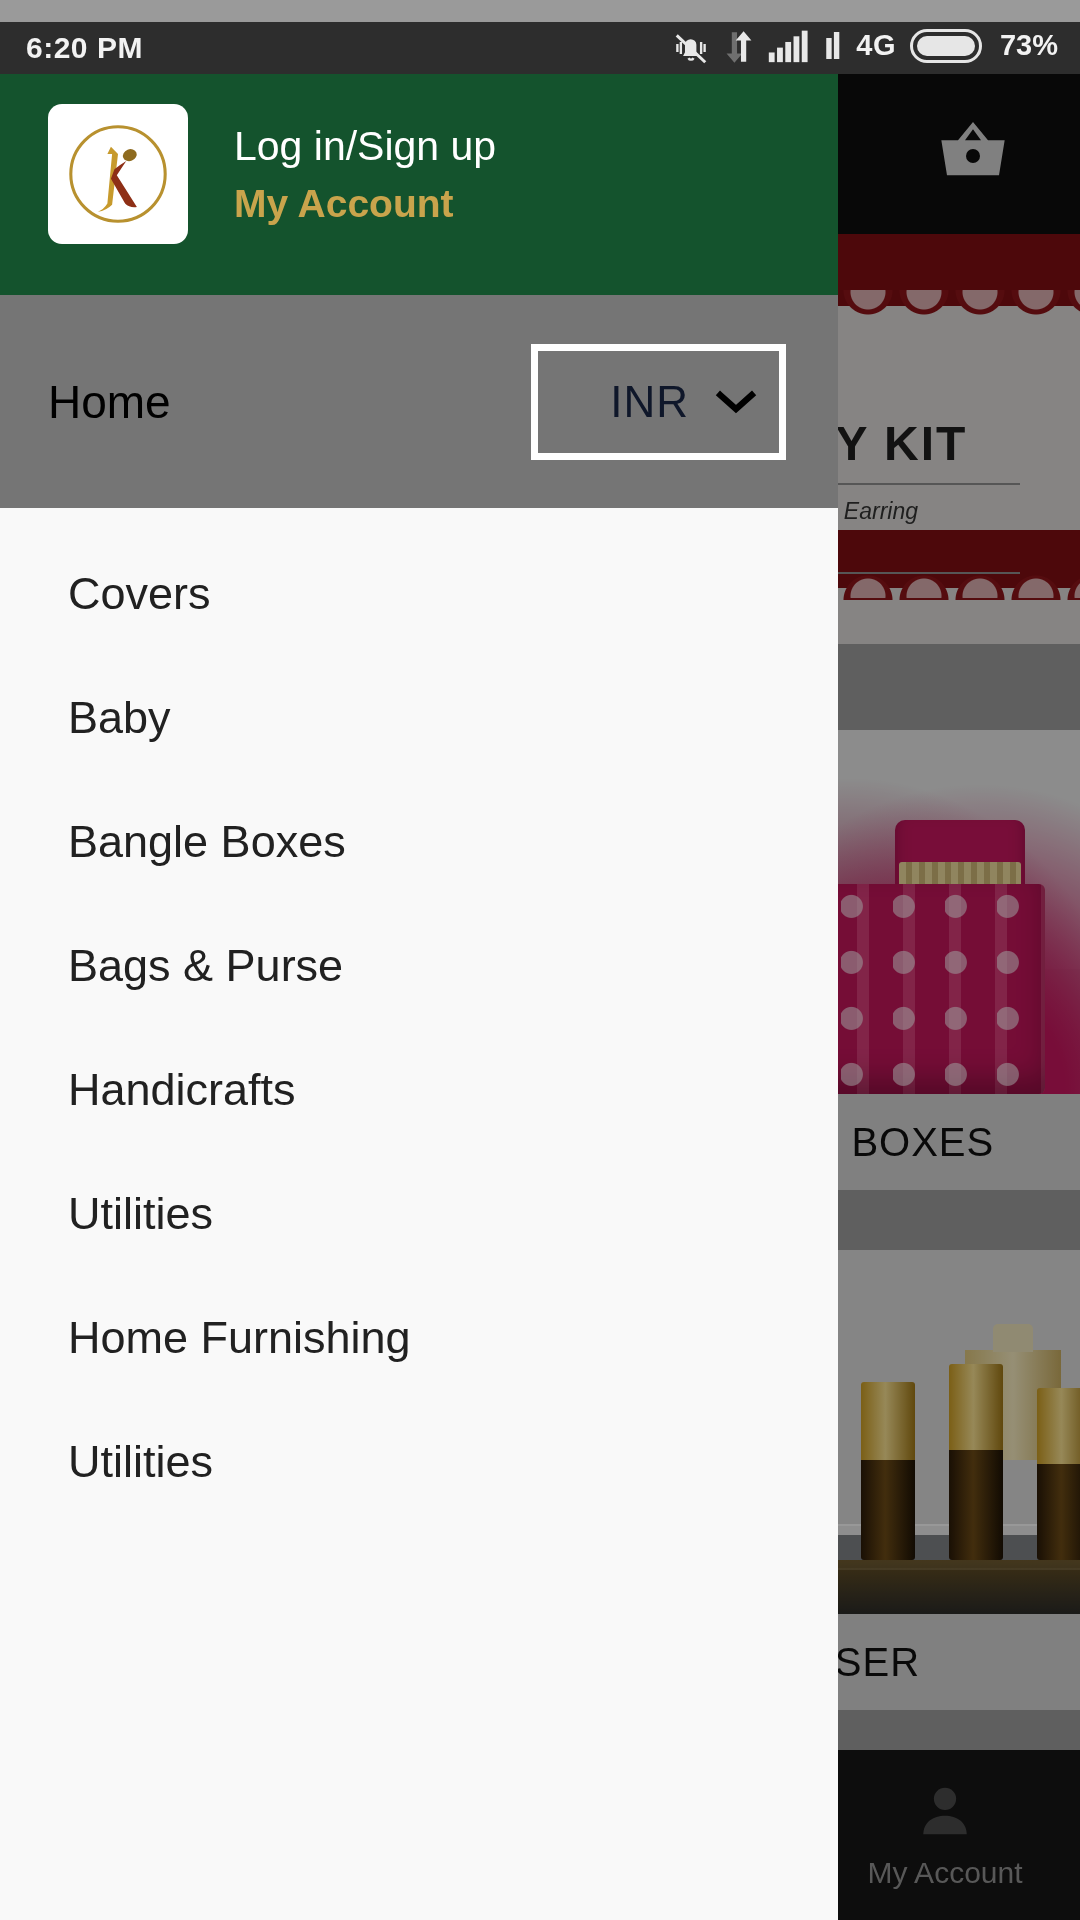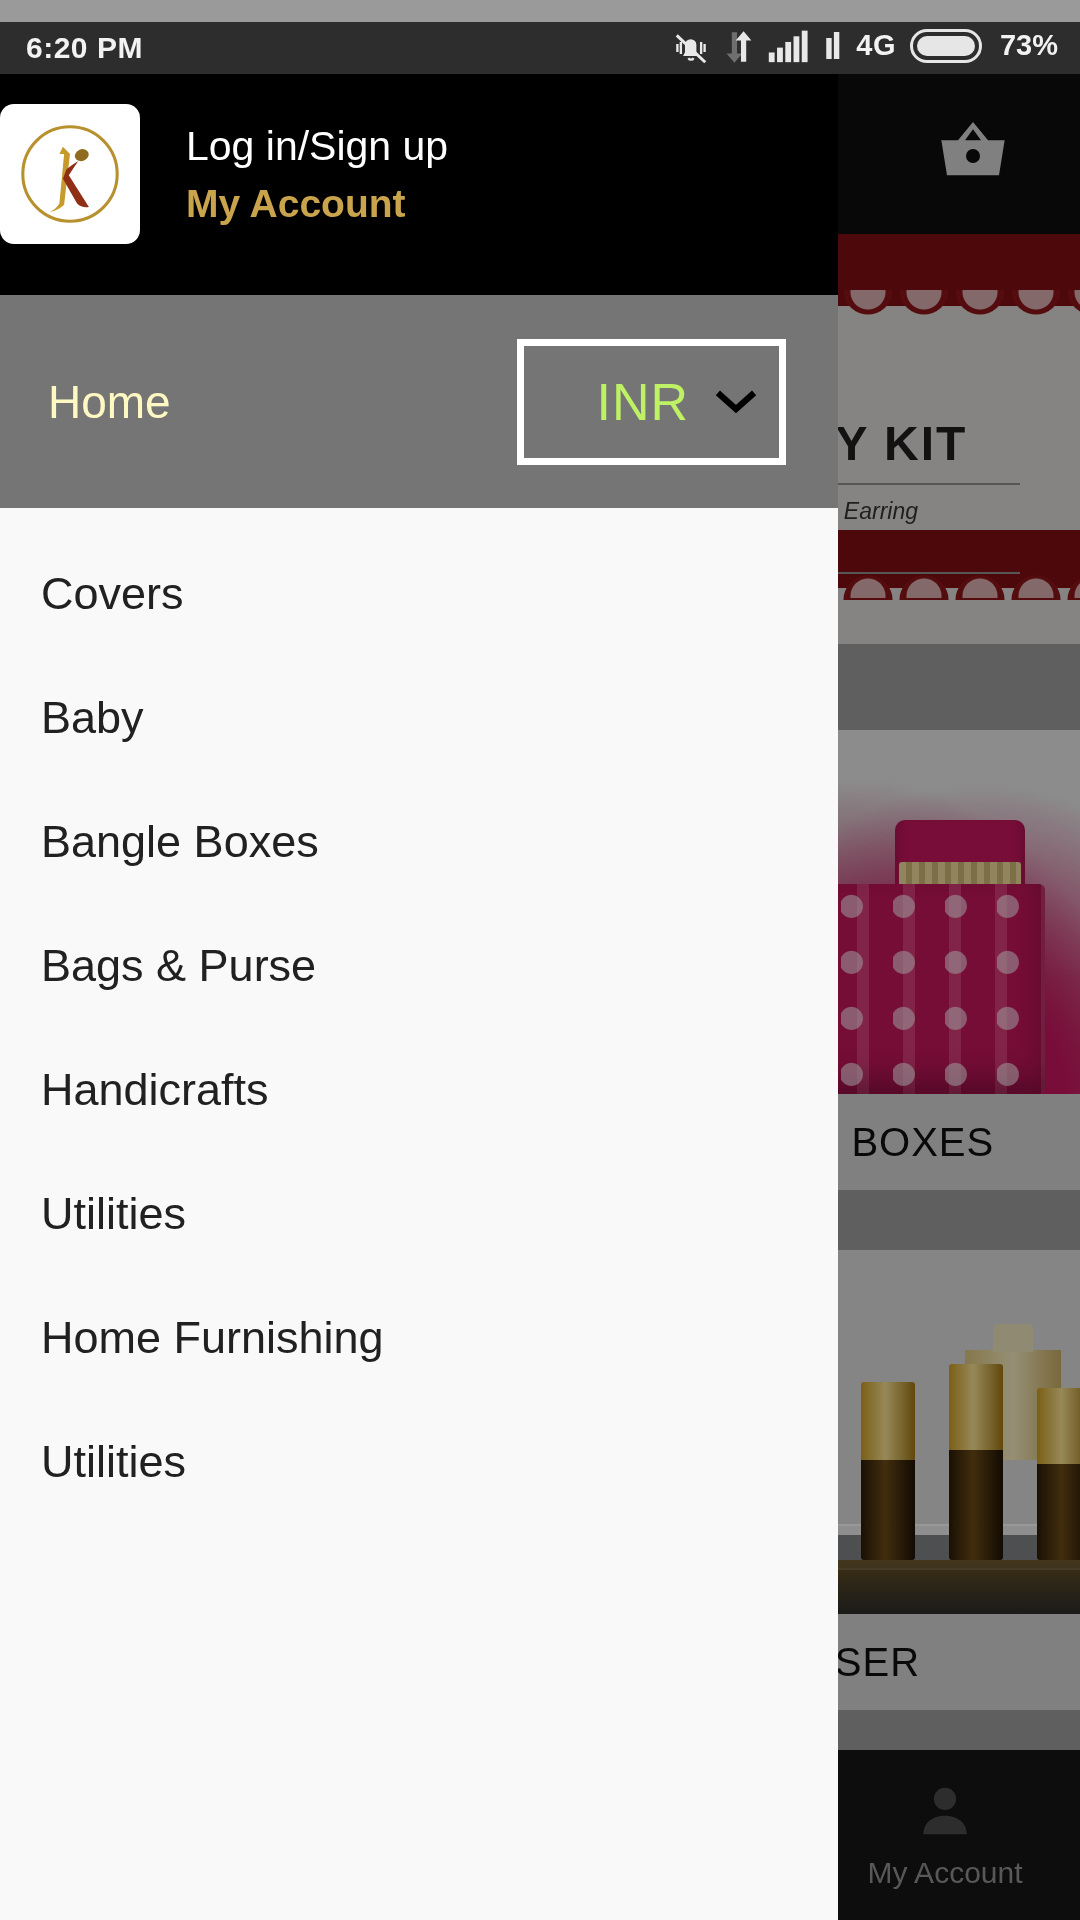--- a/index.html
+++ b/index.html
@@ -183,47 +183,47 @@
   .batt .fill { width:100%; height:100%; background:#e6e6e6; border-radius:12px; }
   .pct { color:#f2f2f2; font-size:29px; font-weight:700; margin-left:4px; }
 
   
   .drawer {
     position:absolute; left:0; top:52px; width:838px; height:1868px;
     background:#f9f9f9; z-index:30; display:flex; flex-direction:column;
     overflow:hidden;
   }
   .drawer-header {
-    height:243px; background:#000000; display:flex; align-items:center;
-    flex:0 0 auto;
+    height:243px; background:#14532d; display:flex; align-items:center;
+    padding-left:48px; flex:0 0 auto;
   }
   .logo-tile {
     width:140px; height:140px; background:#fff; border-radius:14px;
     display:flex; align-items:center; justify-content:center; flex:0 0 auto;
   }
   .logo-tile svg { width:118px; height:118px; display:block; }
   .acct { margin-left:46px; }
   .acct .line1 { color:#ffffff; font-size:41px; line-height:1.25; }
   .acct .line2 { color:#c9a44c; font-size:39px; font-weight:700; margin-top:10px; }
 
   .home-row {
     height:213px; background:#757575; display:flex; align-items:center;
     padding:0 52px 0 48px; flex:0 0 auto;
   }
-  .home-label { color:#fef9c3; font-size:46px; }
+  .home-label { color:#000000; font-size:46px; }
   .currency {
     margin-left:auto; border:7px solid #ffffff; padding:26px 22px 26px 26px;
     display:flex; align-items:center; gap:26px;
   }
-  .currency .code { color:#bef264; font-size:52px; letter-spacing:1px;margin-left:46px; }
+  .currency .code { color:#0f172a; font-size:44px; letter-spacing:1px;margin-left:46px; }
   .currency .chev svg { width:42px; height:26px; display:block; }
 
   .menu { flex:1 1 auto; padding-top:24px; }
   .menu-item {
-    height:124px; display:flex; align-items:center; padding-left:41px;
+    height:124px; display:flex; align-items:center; padding-left:68px;
     color:#212121; font-size:45px;
   }
 </style>
 </head>
 <body>
 
 <div class="screen">
 
   <div class="bg-app">
 

